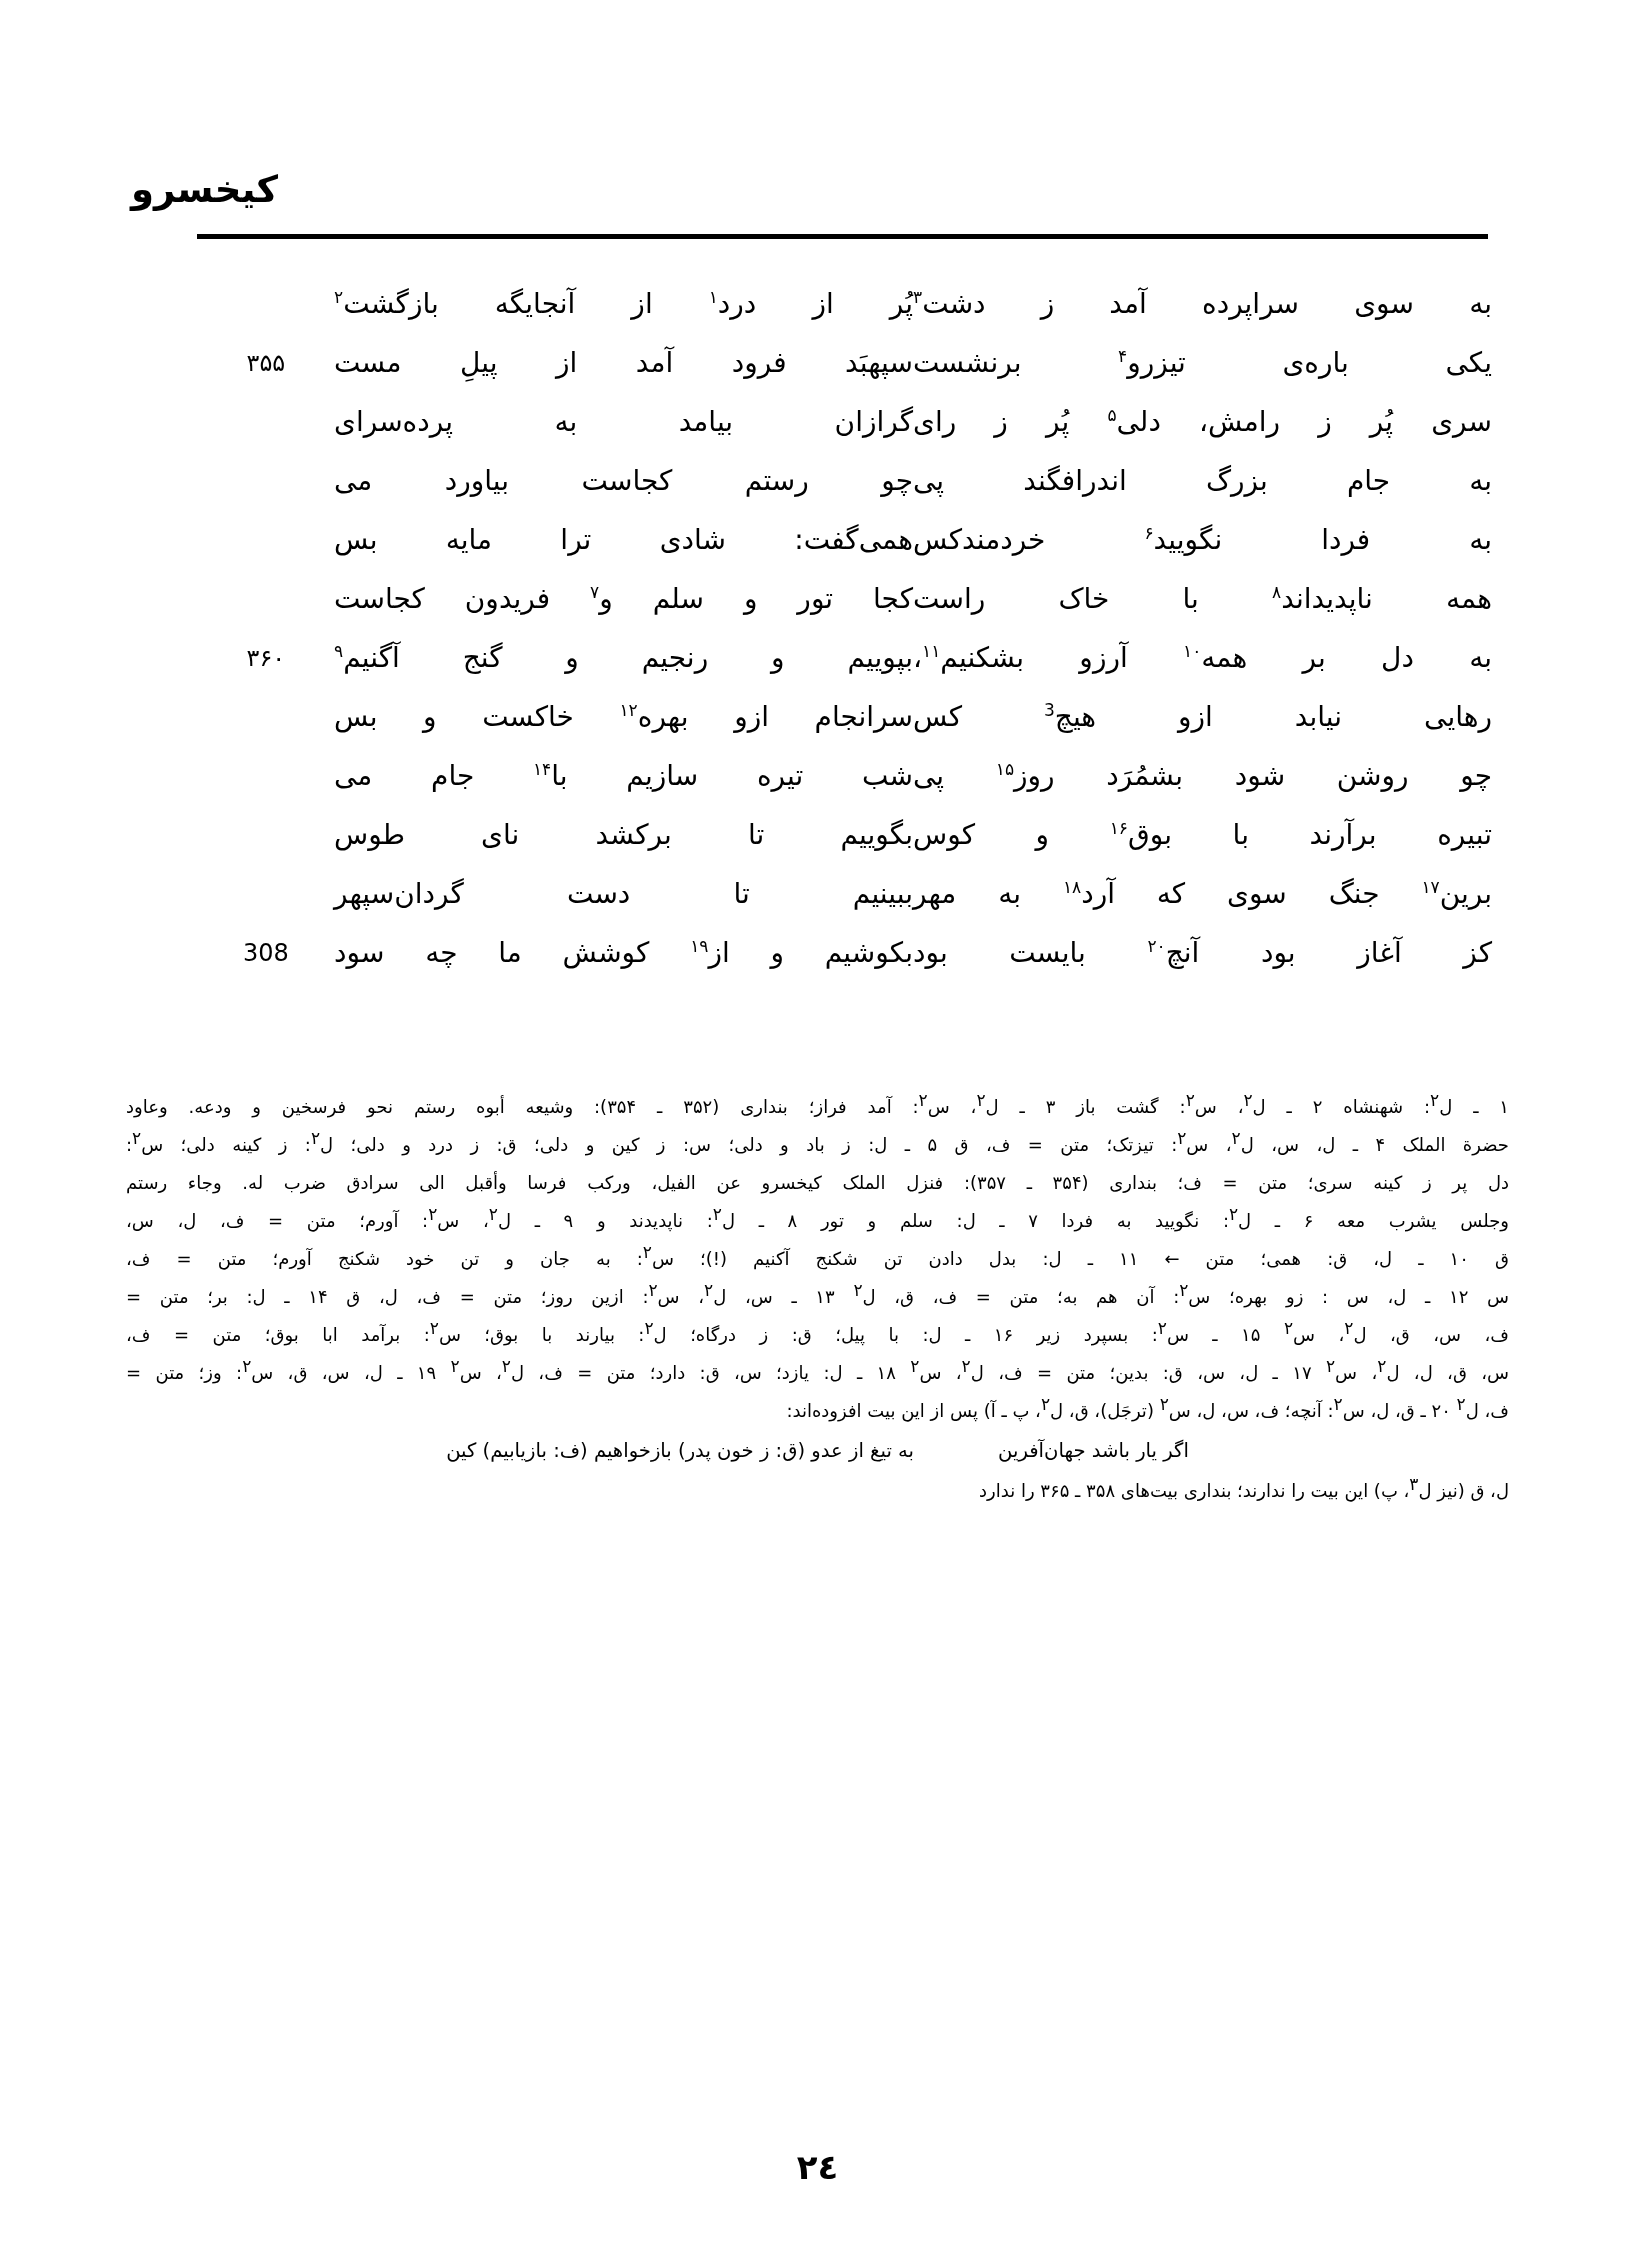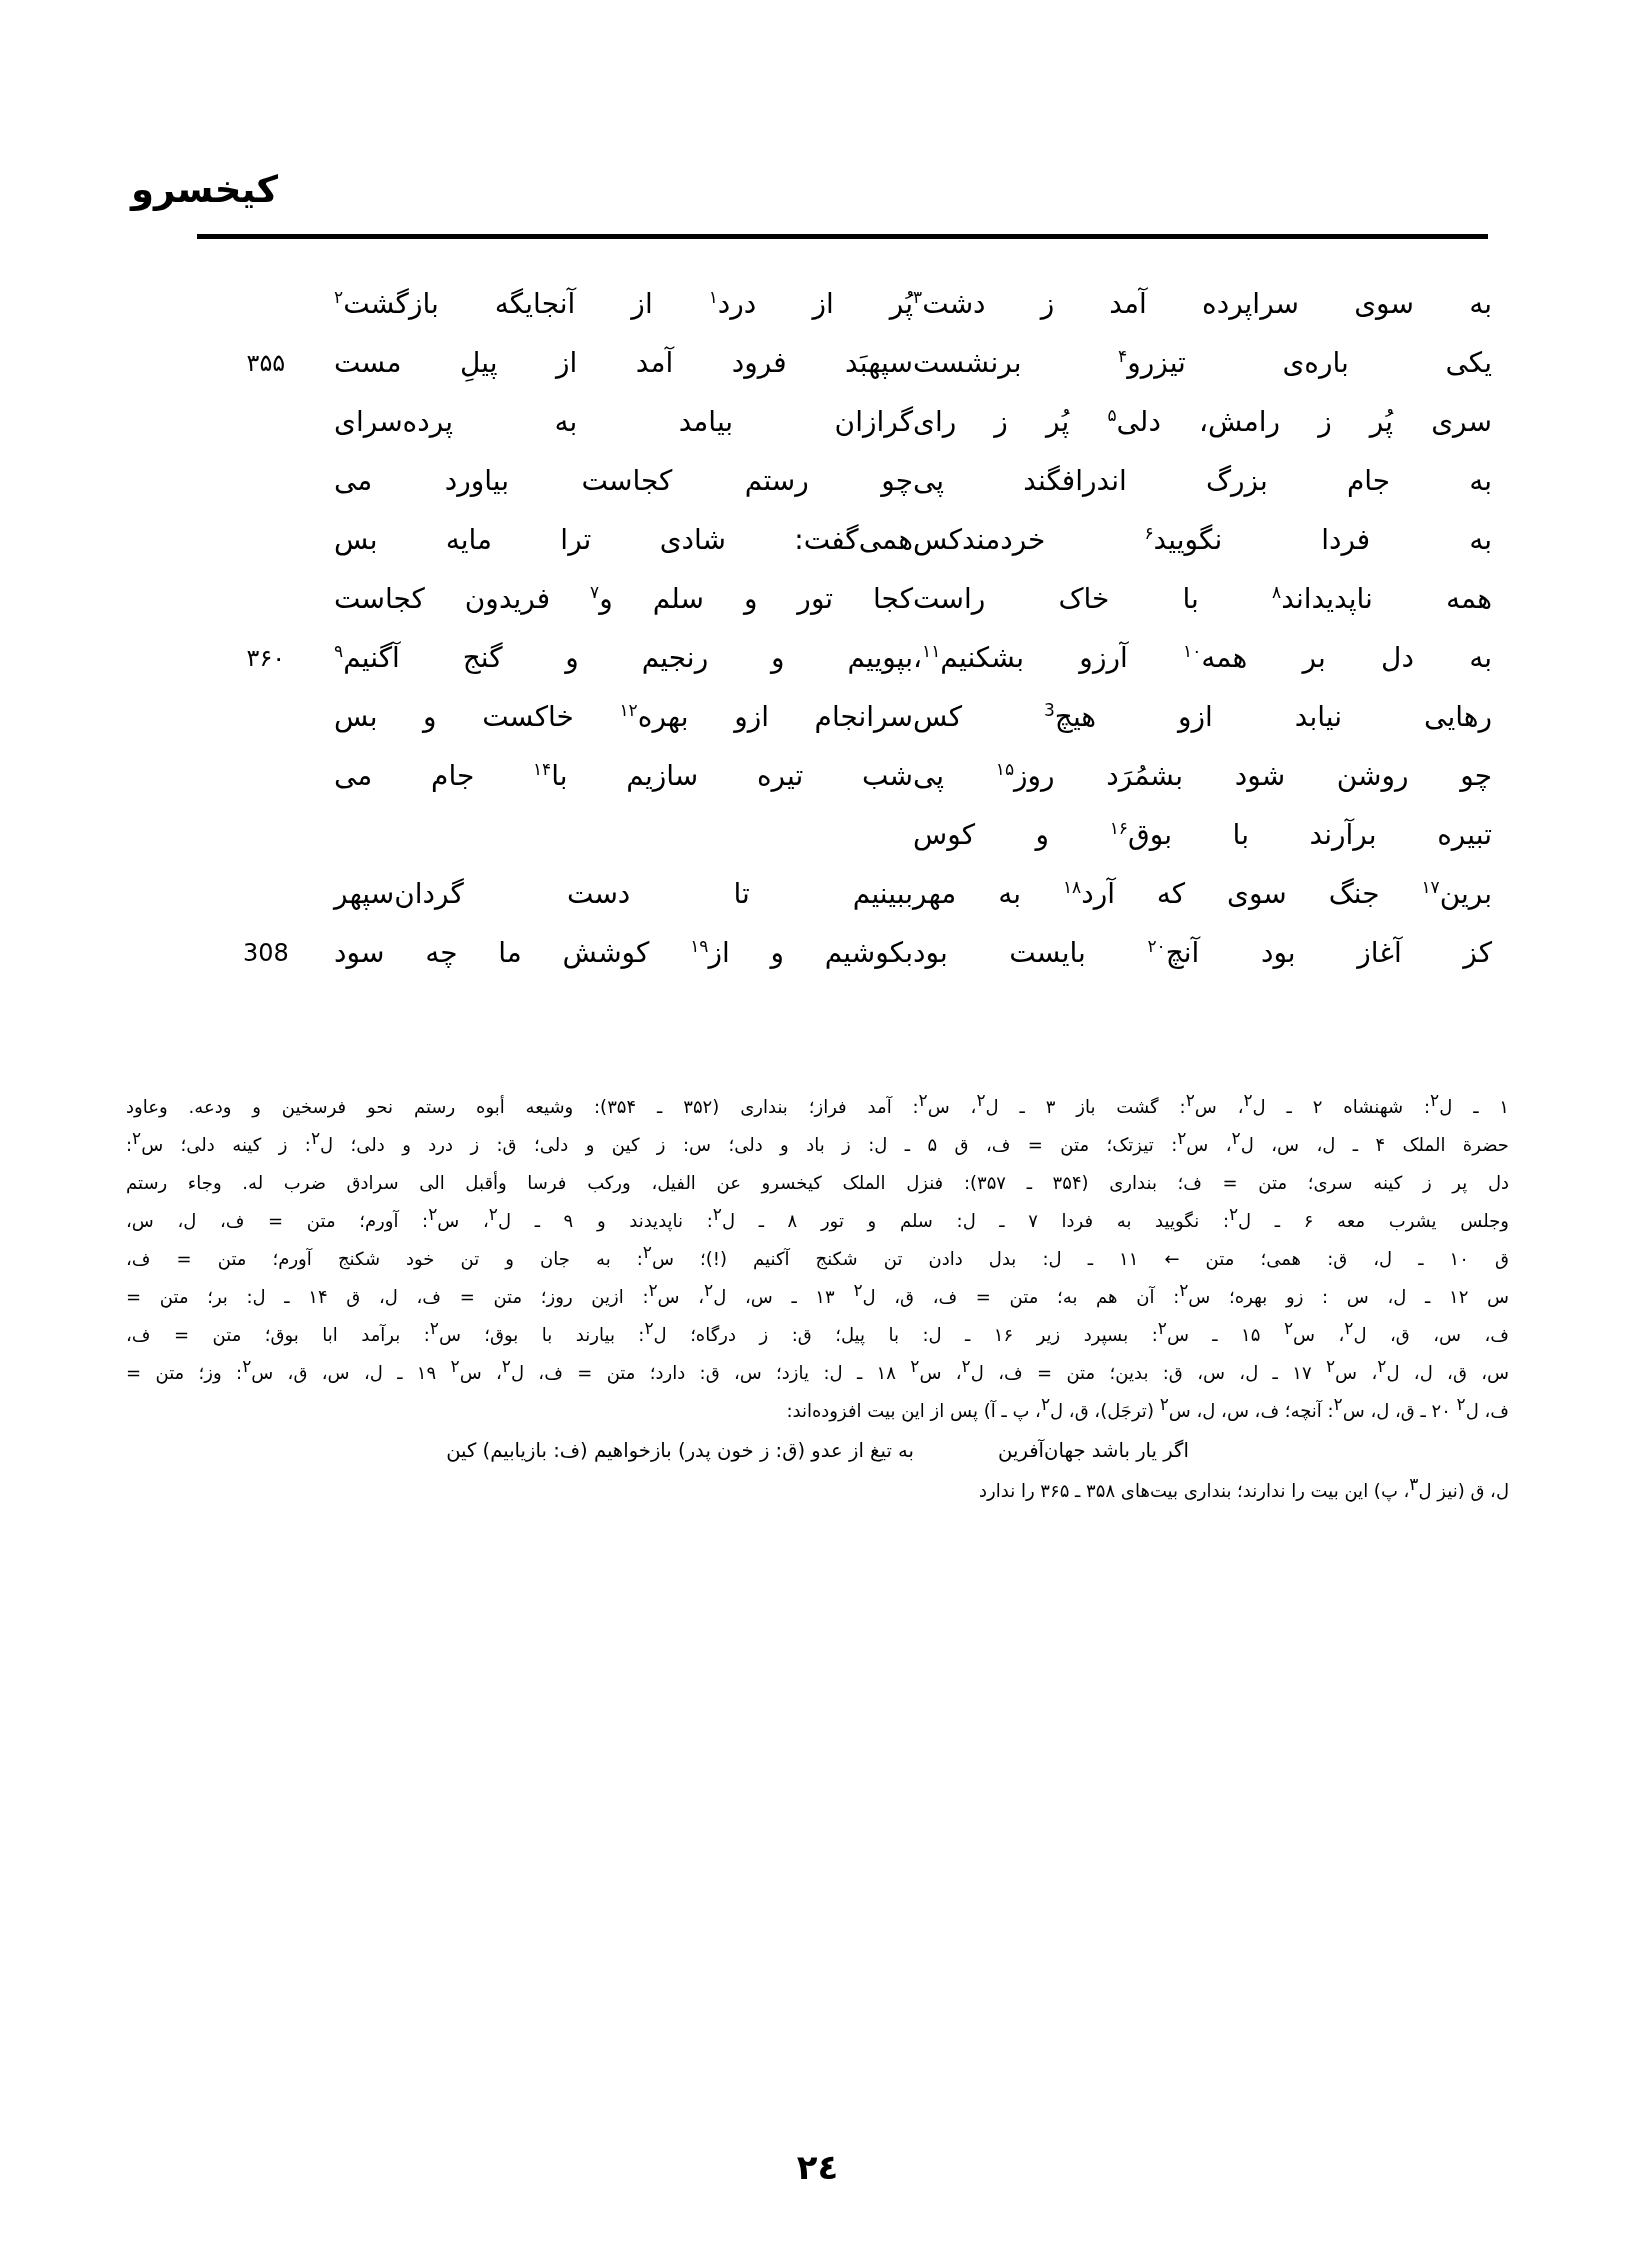--- a/index.html
+++ b/index.html
@@ -190,20 +190,21 @@
         <div class="mesra first">سرانجام ازو بهره<span class="sup">۱۲</span> خاکست و بس</div>
         <div class="bayt-num"></div>
       </div>
       <div class="bayt">
         <div class="mesra second">چو روشن شود بشمُرَد روز<span class="sup">۱۵</span> پی</div>
         <div class="mesra first">شب تیره سازیم با<span class="sup">۱۴</span> جام می</div>
         <div class="bayt-num"></div>
       </div>
       <div class="bayt">
         <div class="mesra second">تبیره برآرند با بوق<span class="sup">۱۶</span> و کوس</div>
+        <div class="mesra first">بگوییم تا برکشد نای طوس</div>
         <div class="bayt-num"></div>
       </div>
       <div class="bayt">
         <div class="mesra second">برین<span class="sup">۱۷</span> جنگ سوی که آرد<span class="sup">۱۸</span> به مهر</div>
         <div class="mesra first">ببینیم تا دست گردان‌سپهر</div>
         <div class="bayt-num"></div>
       </div>
       <div class="bayt">
         <div class="mesra second">کز آغاز بود آنچ<span class="sup">۲۰</span> بایست بود</div>
         <div class="mesra first">بکوشیم و از<span class="sup">۱۹</span> کوشش ما چه سود</div>

